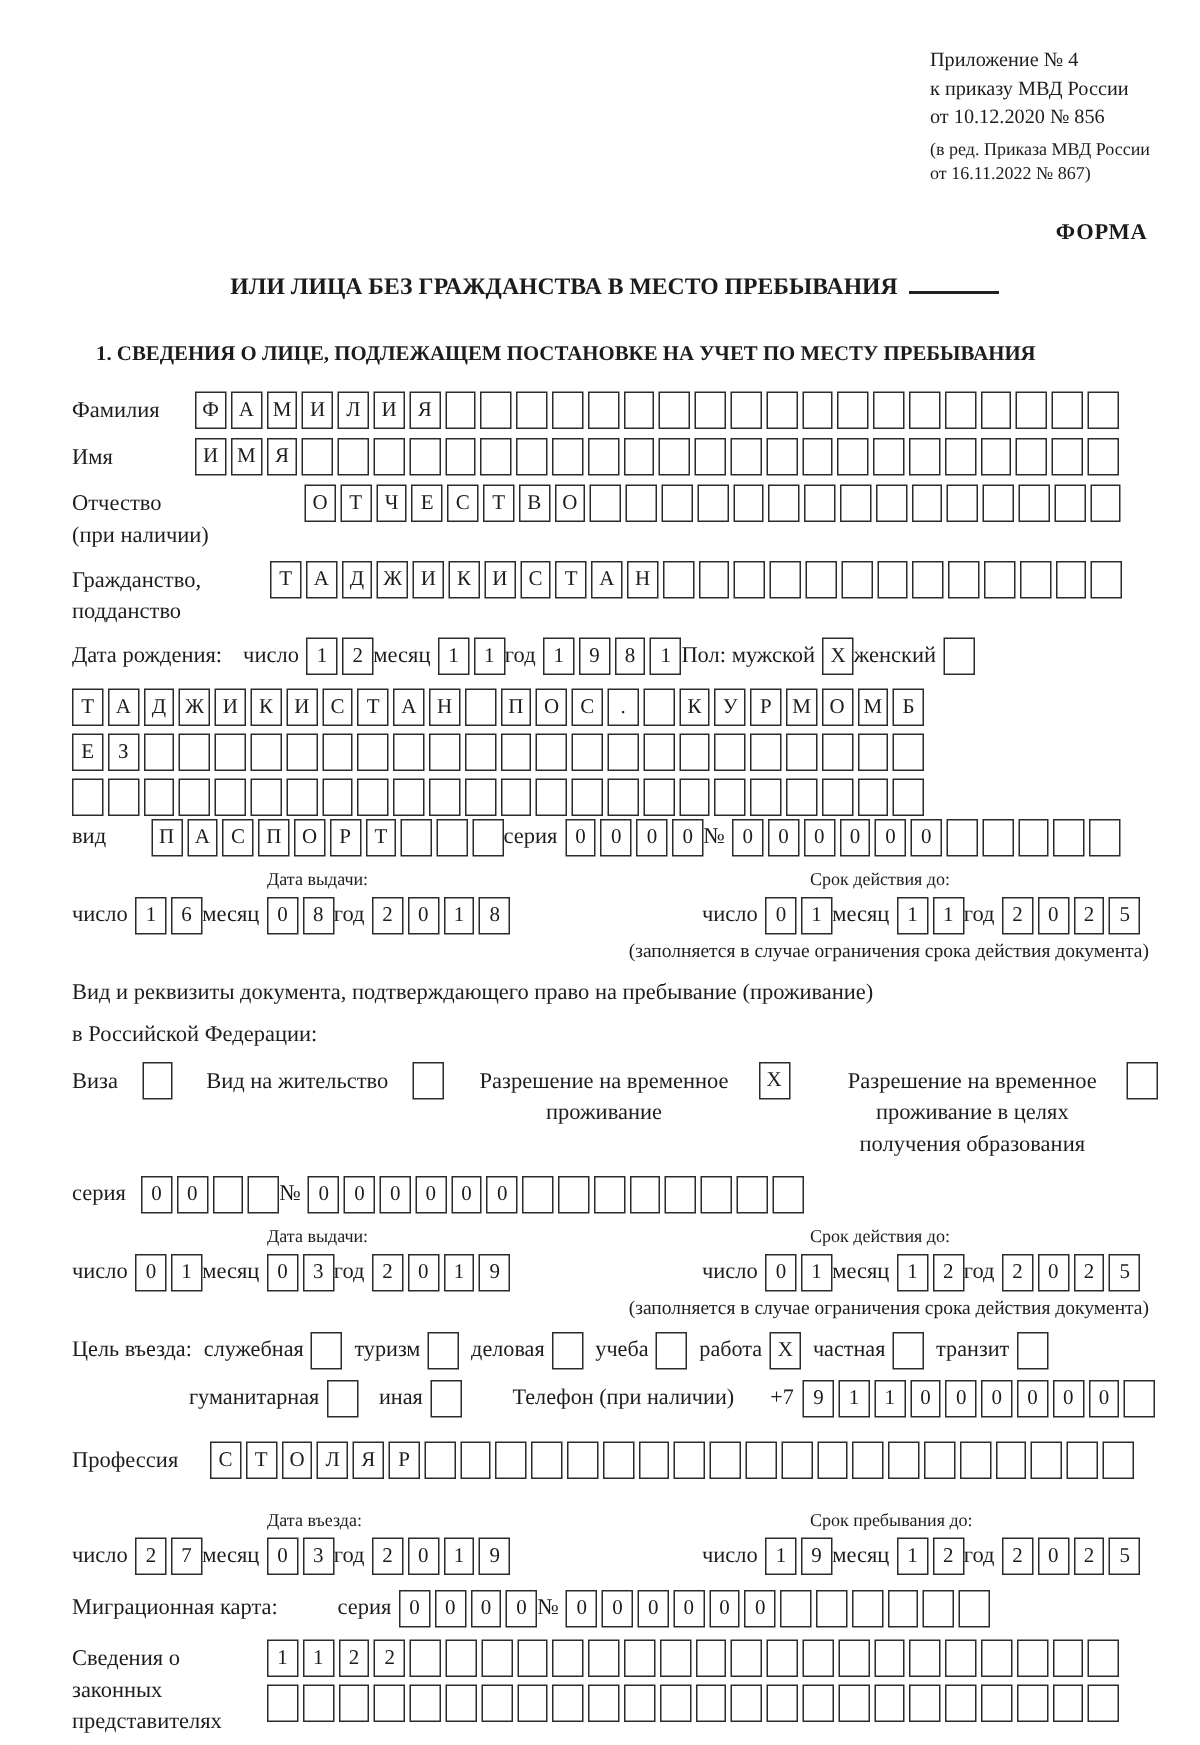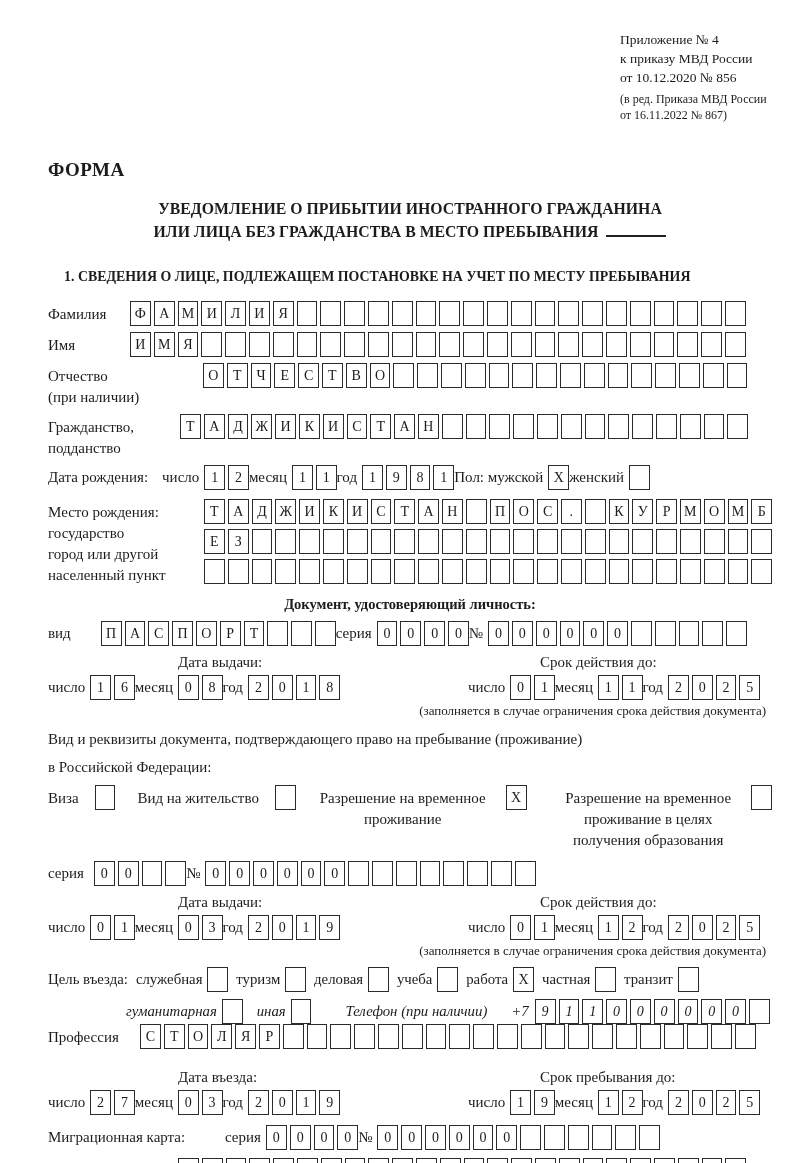--- a/index.html
+++ b/index.html
@@ -3,21 +3,21 @@
 <meta charset="utf-8">
 <style>
   html,body{margin:0;padding:0;background:#fff;}
   body{width:800px;height:1163px;overflow:hidden;color:#1c1c1c;
        font-family:"Liberation Serif","DejaVu Serif",serif;}
   .page{box-sizing:border-box;width:800px;height:909px;padding:30px 28px 10px 48px;background:#fff;}
 
   
   .annex{margin-left:572px;font-size:13.5px;line-height:19px;white-space:pre-line;}
   .annex-edition{margin-left:572px;font-size:12px;line-height:16px;margin-top:4px;white-space:pre-line;}
-  .forma{ padding-right:7px;font-weight:bold;font-size:19px;margin-top:36px;letter-spacing:.5px;}
+  .forma{ text-align:right;padding-right:7px;font-weight:bold;font-size:15px;margin-top:24px;letter-spacing:.5px;}
 
   
   .title{text-align:center;font-weight:bold;font-size:15.8px;line-height:23px;margin-top:16px;}
   .blank-line{display:inline-block;width:60px;border-bottom:2px solid #222;height:13px;margin-left:8px;}
   .sec-heading{font-weight:bold;font-size:13.9px;margin-top:26px;margin-bottom:16px;padding-left:16px;white-space:nowrap;}
 
   
   .cellrow{display:flex;gap:3px;flex-wrap:nowrap;}
   .cell{box-sizing:border-box;flex:0 0 20.8px;width:20.8px;height:25px;border:1.5px solid #2b2b2b;
         display:flex;align-items:center;justify-content:center;font-size:14px;background:#fff;}
@@ -30,52 +30,51 @@
   
   .inline-fields{display:flex;align-items:center;font-size:15px;}
   .inline-fields .dlabel{margin:0 5px 0 0;}
   .gap8{margin-left:8px;} .gap12{margin-left:12px;} .gap10{margin-left:10px;} .gap16{margin-left:16px;}
 
   .center-heading{text-align:center;font-weight:bold;font-size:14.5px;margin:10px 0 8px 0;}
 
   .dates-cols{display:flex;margin-top:8px;}
   .dates-col.left{width:420px;}
   .dates-col.right{flex:1;}
-  .group-heading{font-size:15px;margin-bottom:4px;}
+  .group-heading{font-size:12px;margin-bottom:4px;}
   .gh-left{padding-left:130px;} .gh-right{padding-left:72px;}
   .note-right{text-align:right;font-size:13px;padding-right:6px;margin-top:3px;margin-bottom:8px;}
 
   .intro{font-size:15px;line-height:24px;margin-top:4px;}
 
   .permit-row{display:flex;align-items:flex-start;margin-top:6px;margin-bottom:10px;font-size:15px;}
   .permit-opt{display:flex;align-items:flex-start;gap:16px;}
   .opt-label{padding-top:3px;line-height:21px;}
   .opt-label.wrap{width:174px;text-align:center;}
   .mlauto{margin-left:auto;}
 
   .goal-row{display:flex;align-items:center;font-size:14.8px;white-space:nowrap;margin-bottom:7px;}
   .goal-opt{display:flex;align-items:center;gap:5px;margin-left:8px;}
-  .phone-row{display:flex;align-items:center;font-size:14.8px;margin-bottom:0;padding-left:78px;white-space:nowrap;font-style:italic;}
+  .phone-row{display:flex;align-items:center;font-size:14.8px;margin-bottom:16px;padding-left:78px;white-space:nowrap;}
   .phone-prefix{margin:0 6px 0 24px;}
   .mt10{margin-top:10px;} .mt4{margin-top:4px;}
 </style>
 </head>
 <body>
 
 <div class="page">
 
   <div class="annex">Приложение № 4
 к приказу МВД России
 от 10.12.2020 № 856</div>
   <div class="annex-edition">(в ред. Приказа МВД России
 от 16.11.2022 № 867)</div>
   <div class="forma">ФОРМА</div>
 
   <div class="title">
-    <div>УВЕДОМЛЕНИЕ О ПРИБЫТИИ ИНОСТРАННОГО ГРАЖДАНИНА</div>
     <div>
       <span>ИЛИ ЛИЦА БЕЗ ГРАЖДАНСТВА В МЕСТО ПРЕБЫВАНИЯ</span><span class="blank-line"></span>
     </div>
   </div>
 
   <div class="sec-heading">1. СВЕДЕНИЯ О ЛИЦЕ, ПОДЛЕЖАЩЕМ ПОСТАНОВКЕ НА УЧЕТ ПО МЕСТУ ПРЕБЫВАНИЯ</div>
 
   <div class="frow">
     <div class="flabel w82">Фамилия</div>
     <div class="cellrow">
@@ -224,24 +223,20 @@
     <span class="cellrow">
         <span class="cell">X</span>
       </span>
     <span class="dlabel gap16">женский</span>
     <span class="cellrow">
         <span class="cell"></span>
       </span>
   </div>
 
   <div class="frow" style="margin-bottom:2px;">
-    <div class="flabel w156">Место рождения:
-государство
-город или другой
-населенный пункт</div>
     <div class="stackrows">
       <div class="cellrow">
           <span class="cell">Т</span>
           <span class="cell">А</span>
           <span class="cell">Д</span>
           <span class="cell">Ж</span>
           <span class="cell">И</span>
           <span class="cell">К</span>
           <span class="cell">И</span>
           <span class="cell">С</span>
@@ -310,21 +305,20 @@
           <span class="cell"></span>
           <span class="cell"></span>
           <span class="cell"></span>
           <span class="cell"></span>
           <span class="cell"></span>
           <span class="cell"></span>
         </div>
     </div>
   </div>
 
-  <div class="center-heading">Документ, удостоверяющий личность:</div>
 
   <div class="inline-fields" style="margin-bottom:4px;">
     <span class="dlabel" style="margin-right:30px;">вид</span>
     <span class="cellrow">
         <span class="cell">П</span>
         <span class="cell">А</span>
         <span class="cell">С</span>
         <span class="cell">П</span>
         <span class="cell">О</span>
         <span class="cell">Р</span>

